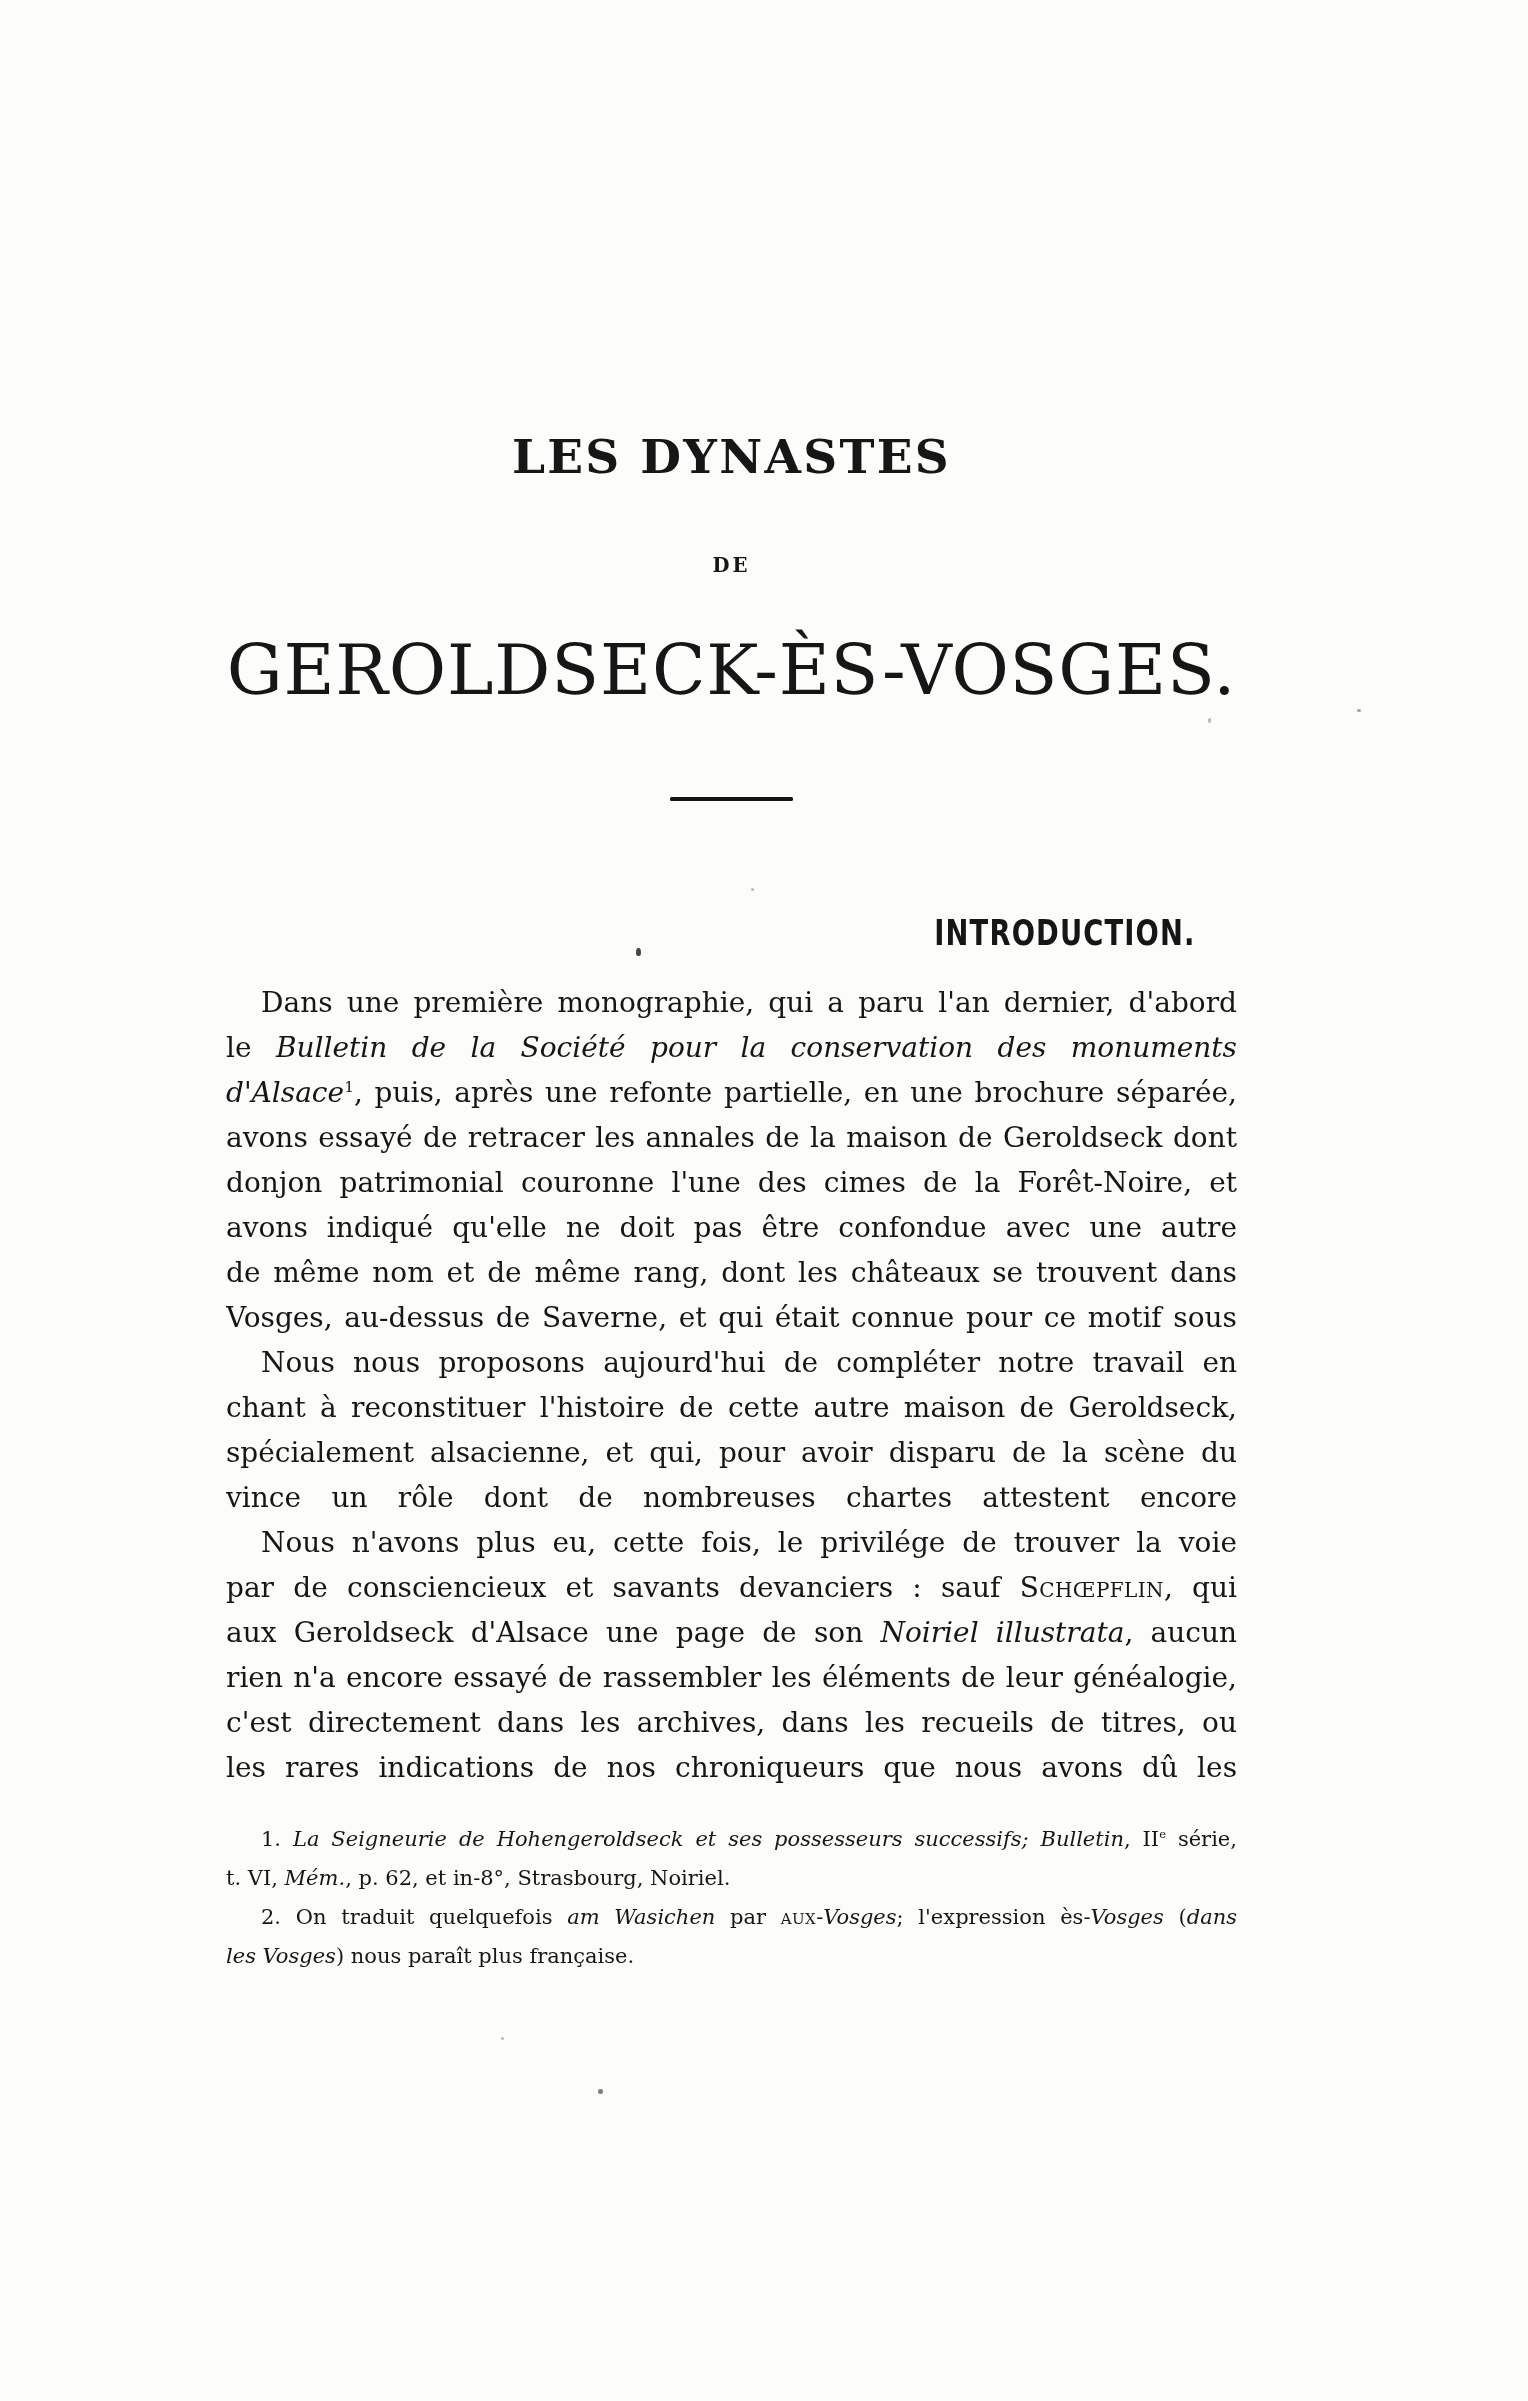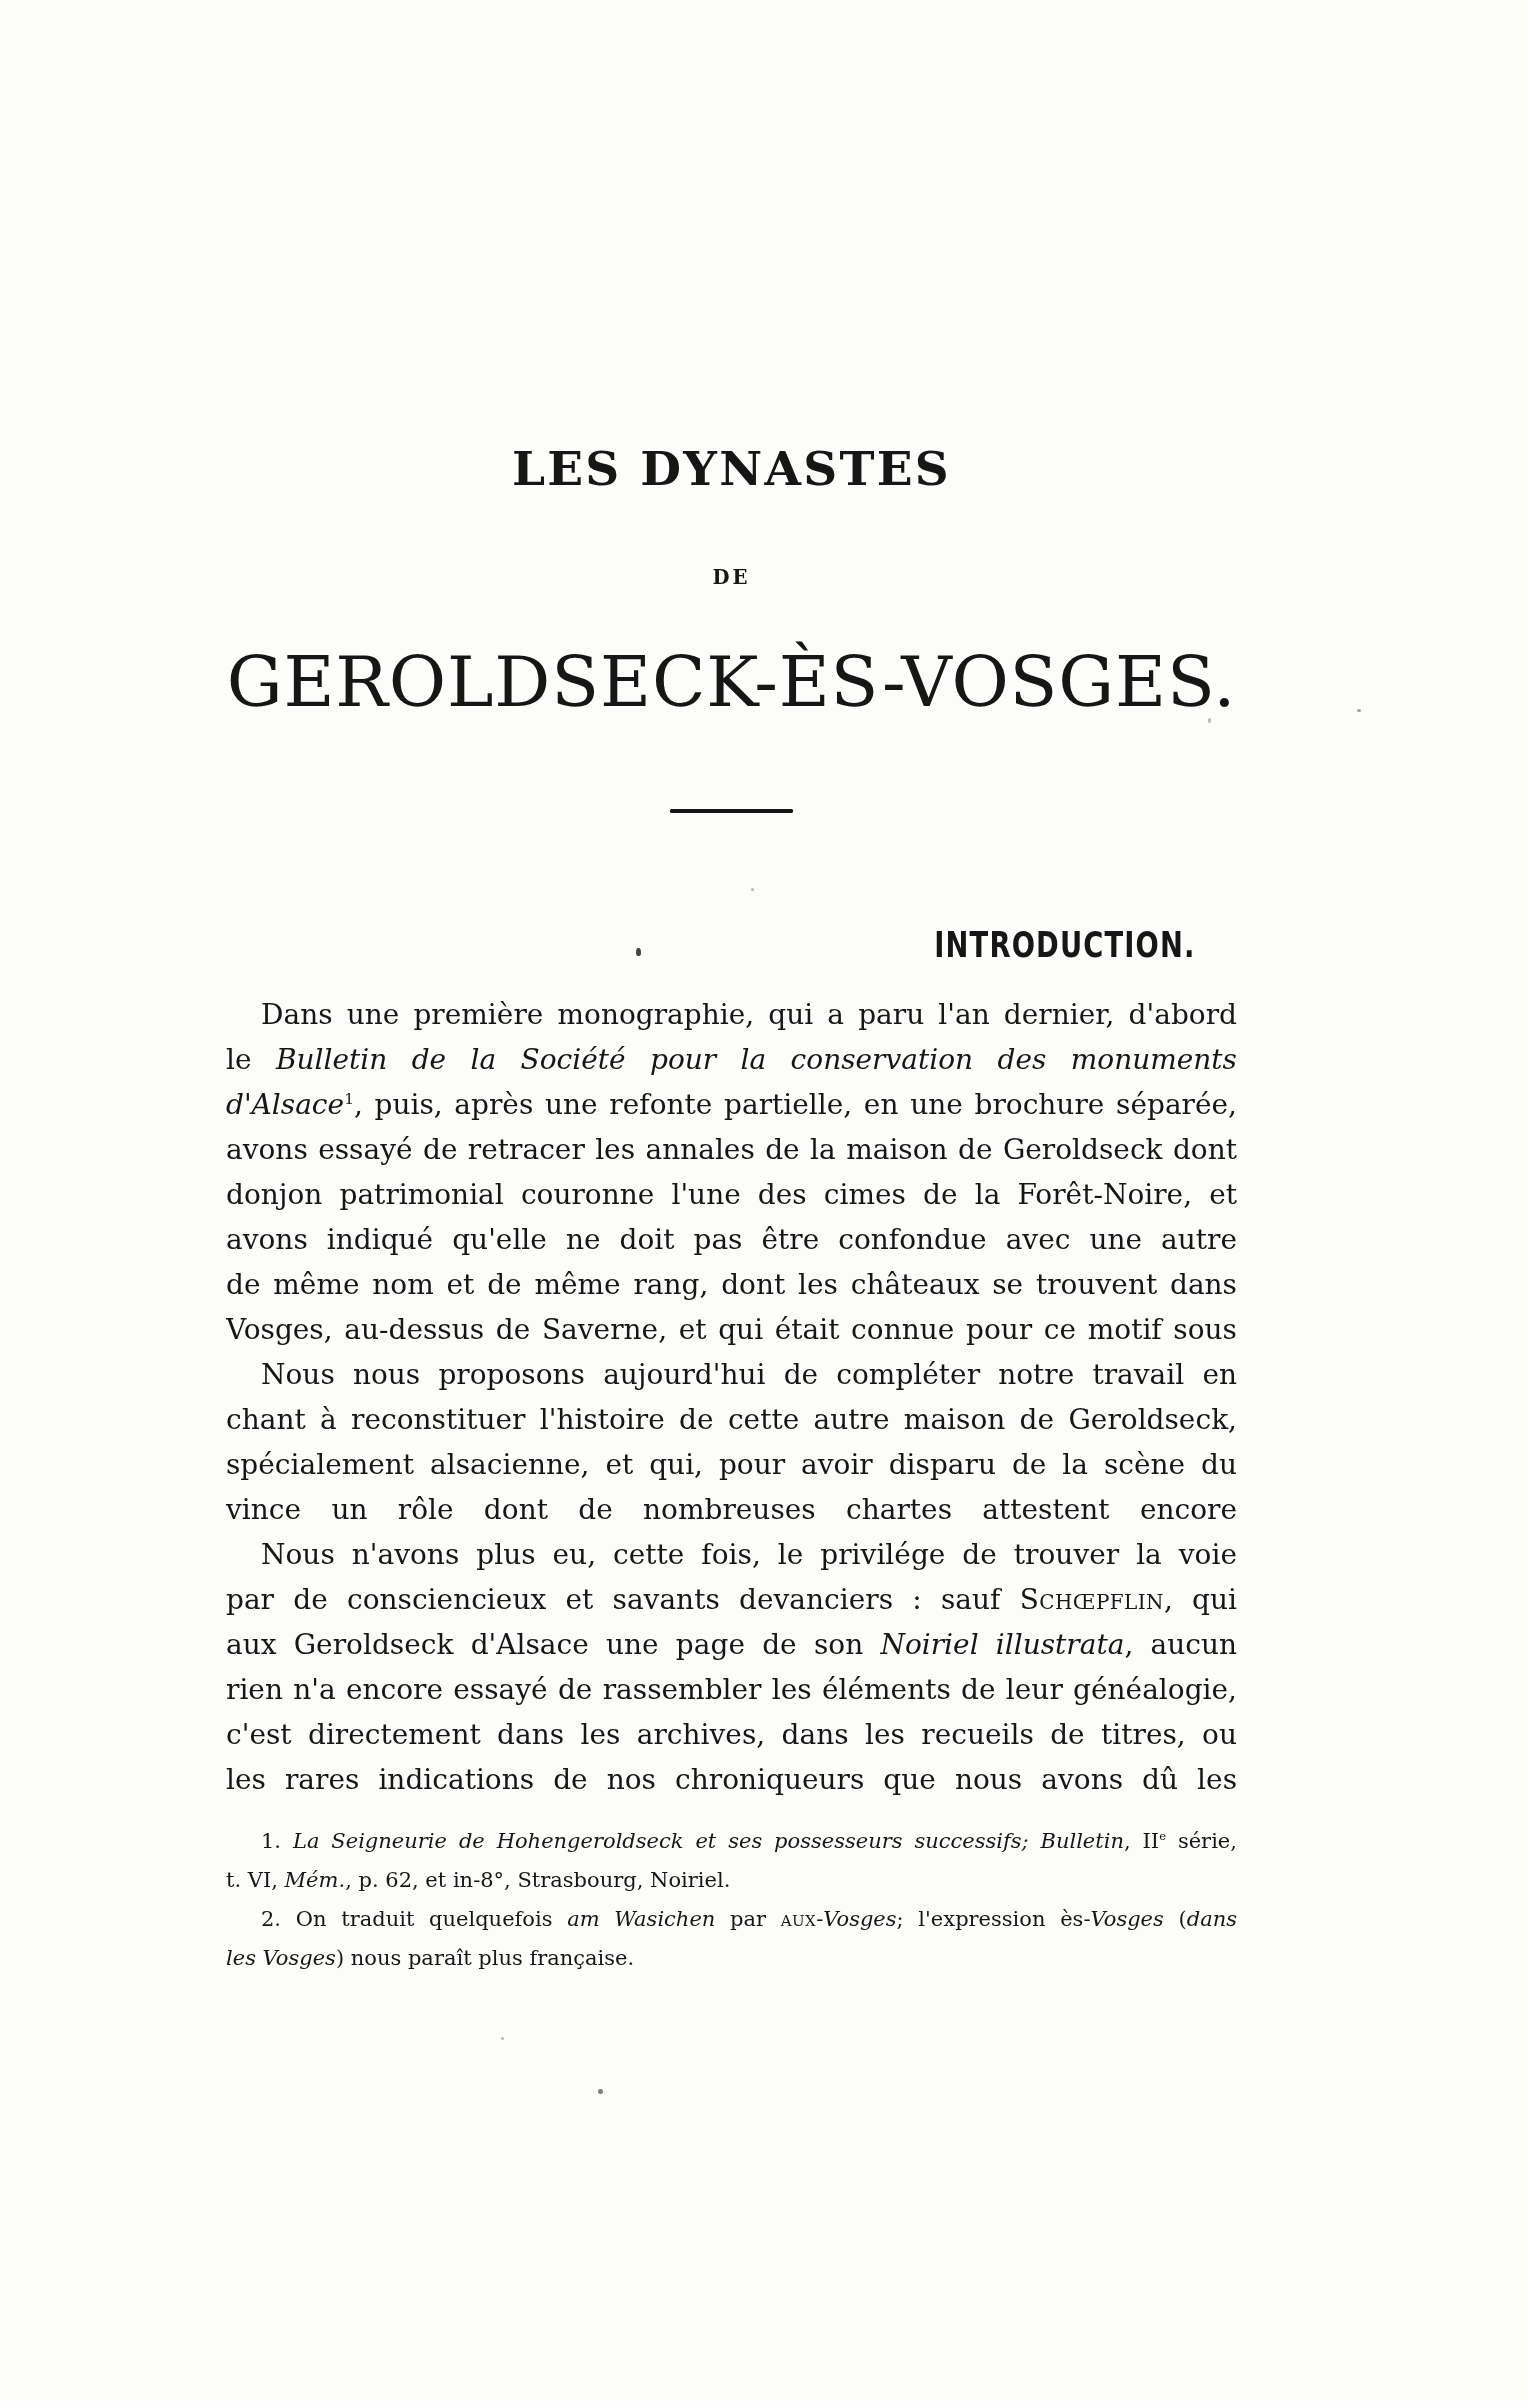--- a/index.html
+++ b/index.html
@@ -13,21 +13,21 @@
     width:1529px;
     height:2401px;
     background:var(--paper);
     color:var(--ink);
     font-family:"DejaVu Serif","Liberation Serif",serif;
     overflow:hidden;
   }
   .content{
     position:absolute;
     left:226px;
-    top:16px;
+    top:4px;
     width:1011px;
     padding-top:429px;
   }
   .book-title{
     font-size:47px;
     font-weight:700;
     line-height:1;
     text-align:center;
     letter-spacing:2.3px;
     white-space:nowrap;
@@ -70,21 +70,21 @@
     letter-spacing:1.5px;
     transform:scaleX(0.76);
     transform-origin:center;
   }
   .body-block{
     margin-top:29px;
     font-size:28px;
   }
   .body-block .line{line-height:45px;height:45px;}
   .footnotes-block{
-    margin-top:20px;
+    margin-top:30px;
     font-size:21px;
   }
   .footnotes-block .line{line-height:39px;height:39px;}
   .para{margin:0;}
   .line{
     text-align:justify;
     text-align-last:justify;
     overflow:hidden;
   }
   .line::after{content:"";display:inline-block;width:100%;height:0;}

